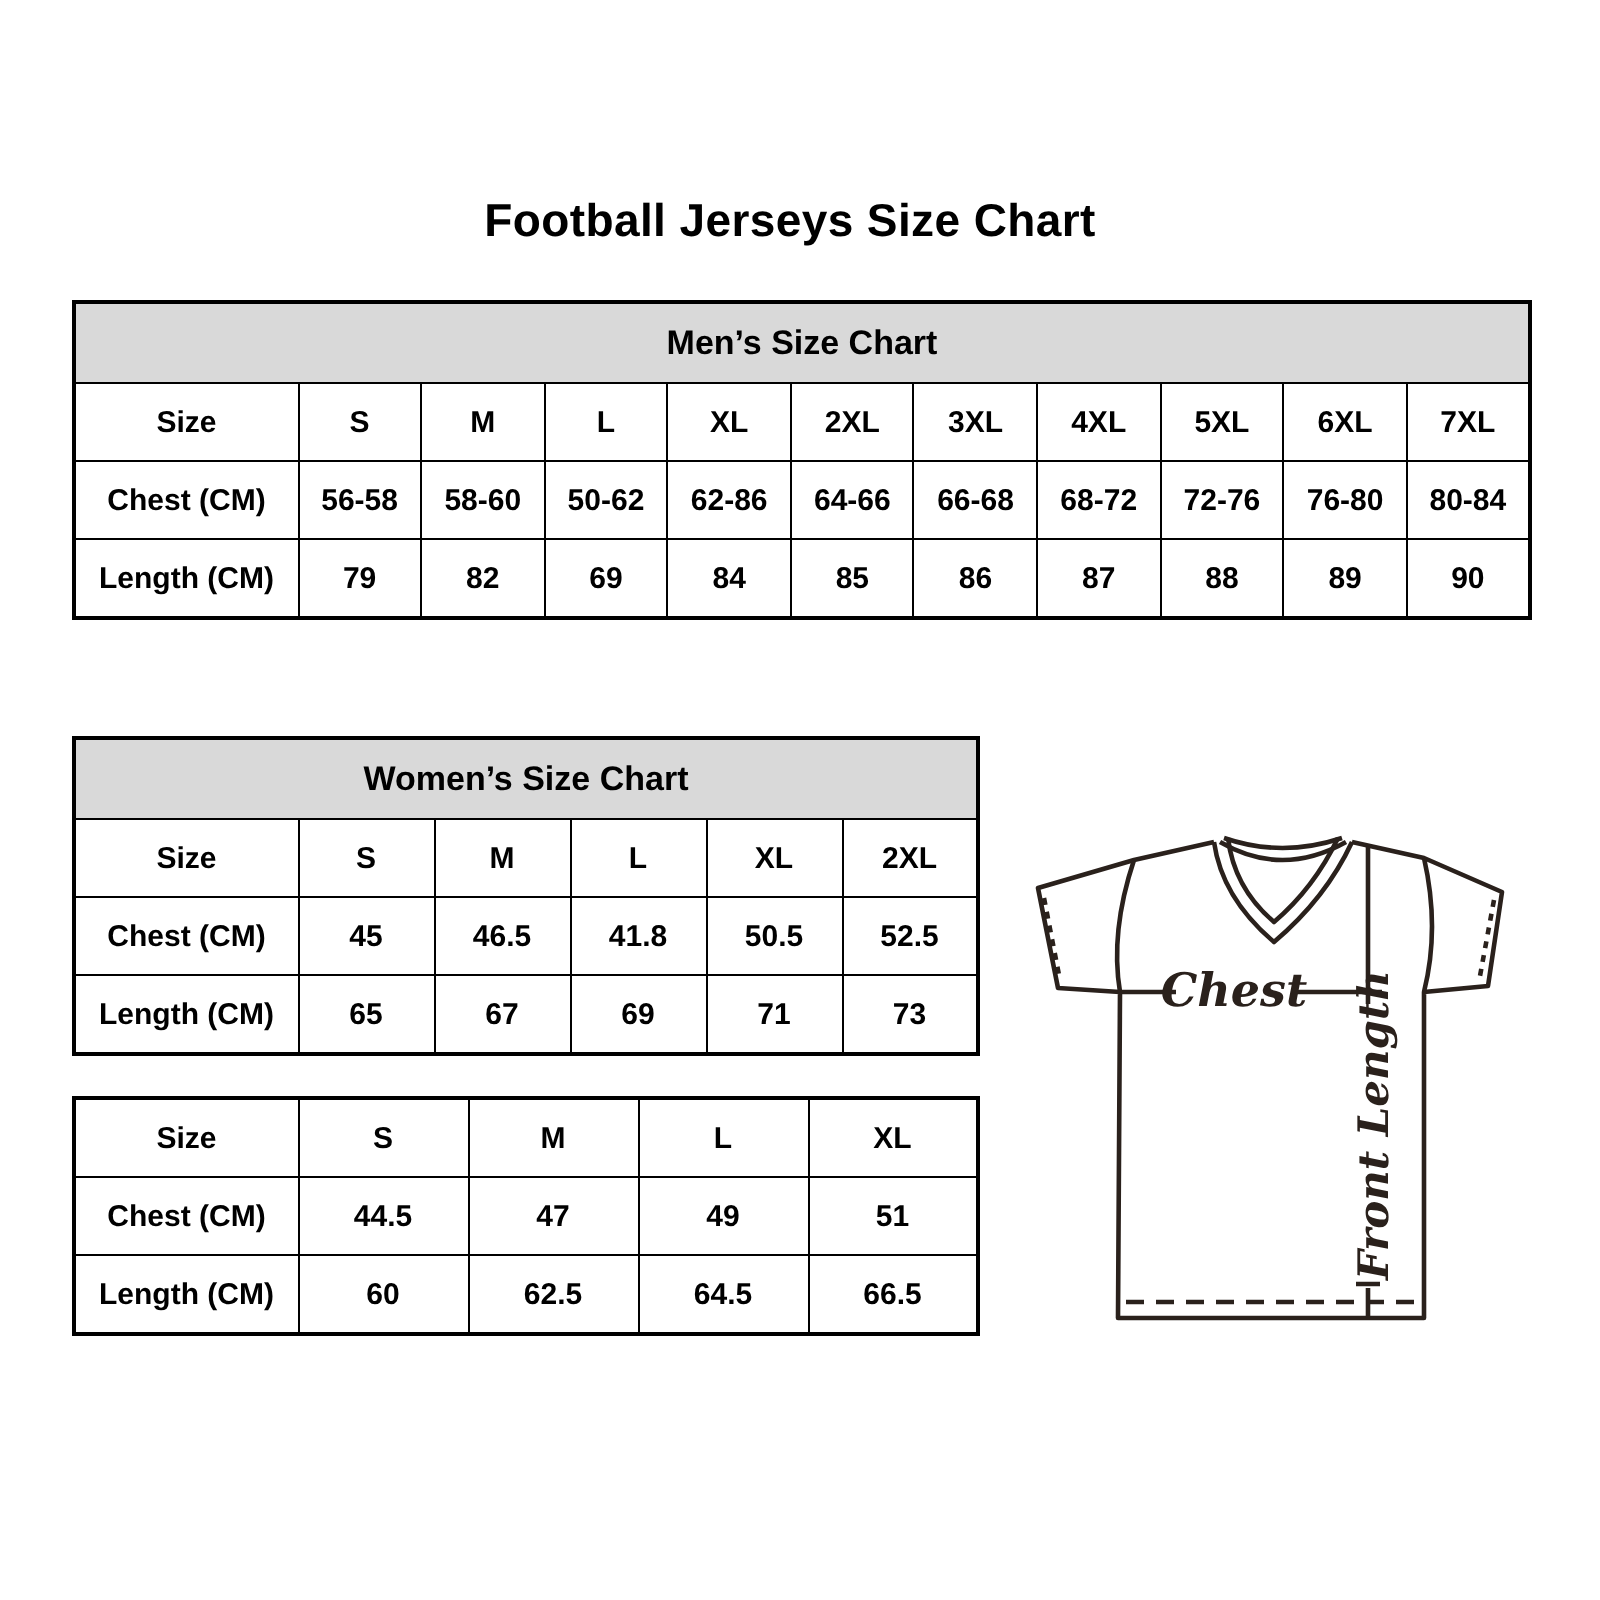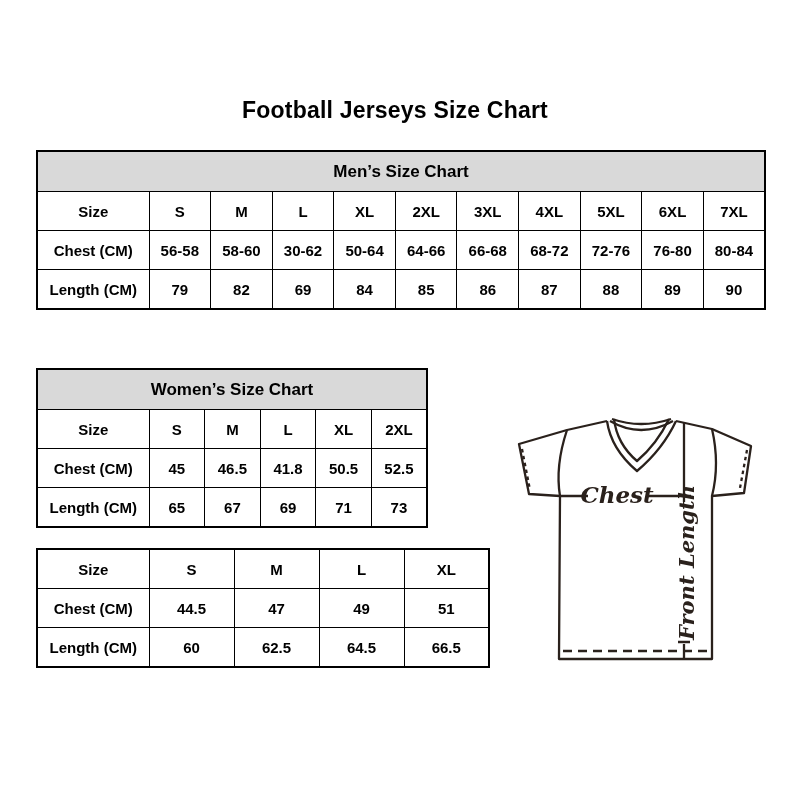--- a/index.html
+++ b/index.html
@@ -41,21 +41,21 @@
   }
   table.size-table td.table-header {
     background: #d9d9d9;
     font-size: 17px;
     height: 39px;
     text-align: center;
   }
   table.size-table td.row-label { font-size: 15px; }
 
   #men-table   { left: 36px; top: 150px; width: 730px; }
-  #women-table { left: 36px; top: 368px; width: 392px; }
+  #women-table { left: 36px; top: 368px; width: 454px; }
   #youth-table { left: 36px; top: 548px; width: 454px; }
 
   .jersey-wrap { position: absolute; left: 504px; top: 403px; width: 274px; height: 264px; }
   .jersey-wrap svg { display: block; }
 </style>
 </head>
 <body>
 
 <div class="page">
 
@@ -89,22 +89,22 @@
       <td>3XL</td>
       <td>4XL</td>
       <td>5XL</td>
       <td>6XL</td>
       <td>7XL</td>
     </tr>
     <tr>
       <td class="row-label">Chest (CM)</td>
       <td>56-58</td>
       <td>58-60</td>
-      <td>30-62</td>
-      <td>50-64</td>
+      <td>50-62</td>
+      <td>62-86</td>
       <td>64-66</td>
       <td>66-68</td>
       <td>68-72</td>
       <td>72-76</td>
       <td>76-80</td>
       <td>80-84</td>
     </tr>
     <tr>
       <td class="row-label">Length (CM)</td>
       <td>79</td>

